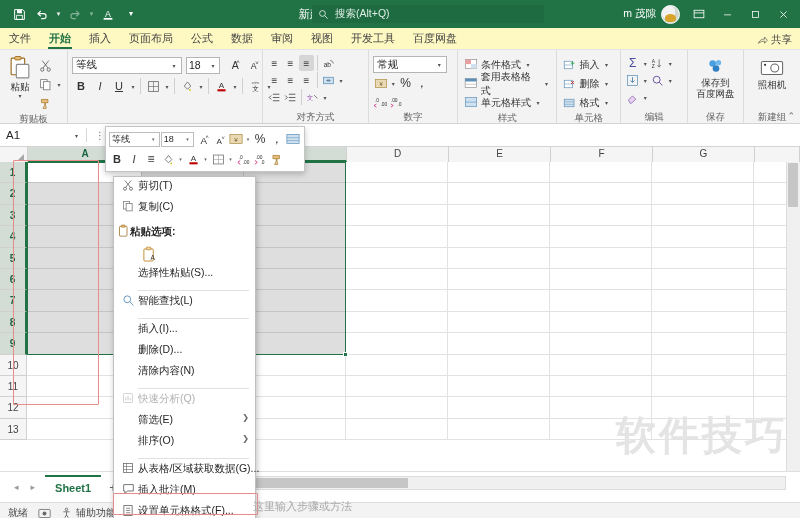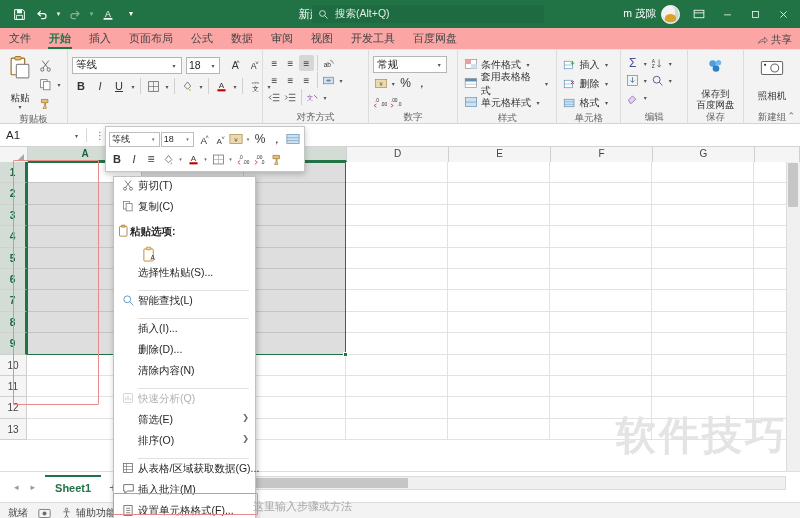--- a/index.html
+++ b/index.html
@@ -44,21 +44,21 @@
     content:"";position:absolute;left:3px;bottom:1px;width:11px;height:8px;
     background:#d8a32a;border-radius:50% 50% 40% 40%;
   }
   .win-btn{
     width:26px;height:28px;display:flex;align-items:center;justify-content:center;
     color:#fff;font-size:11px;
   }
 
   
   .tabstrip{
-    height:21px;background:#fca5a5;display:flex;align-items:flex-end;
+    height:21px;background:#fef9c3;display:flex;align-items:flex-end;
     border-bottom:1px solid #e3e3e3;position:relative;
   }
   .tab{
     padding:0 9px;height:21px;line-height:21px;font-size:11px;color:#444;
     position:relative;white-space:nowrap;
   }
   .tab.active{color:#217346;font-weight:bold;}
   .tab.active::after{
     content:"";position:absolute;left:8px;right:8px;bottom:0;height:2px;background:#217346;
   }
@@ -78,21 +78,21 @@
   }
   .group-body{flex:1;display:flex;align-items:flex-start;padding-top:2px;}
   .group-label{
     height:13px;line-height:13px;text-align:center;font-size:9.5px;color:#666;
     position:relative;
   }
   .bigbtn{
     display:flex;flex-direction:column;align-items:center;justify-content:flex-start;
     width:40px;font-size:9.5px;color:#333;padding-top:1px;
   }
-  .bigbtn .lbl{margin-top:12px;text-align:center;line-height:11px;}
+  .bigbtn .lbl{margin-top:1px;text-align:center;line-height:11px;}
   .col{display:flex;flex-direction:column;justify-content:flex-start;gap:1px;}
   .row{display:flex;align-items:center;gap:1px;}
   .ic{
     width:18px;height:18px;display:flex;align-items:center;justify-content:center;
     font-size:11px;color:#333;border-radius:2px;
   }
   .ic.sm{width:15px;height:16px;font-size:10px;}
   .caret{font-size:6px;color:#555;width:8px;display:flex;align-items:center;justify-content:center;}
   .fontname{
     width:110px;height:17px;background:#fff;border:1px solid #b5b5b5;

